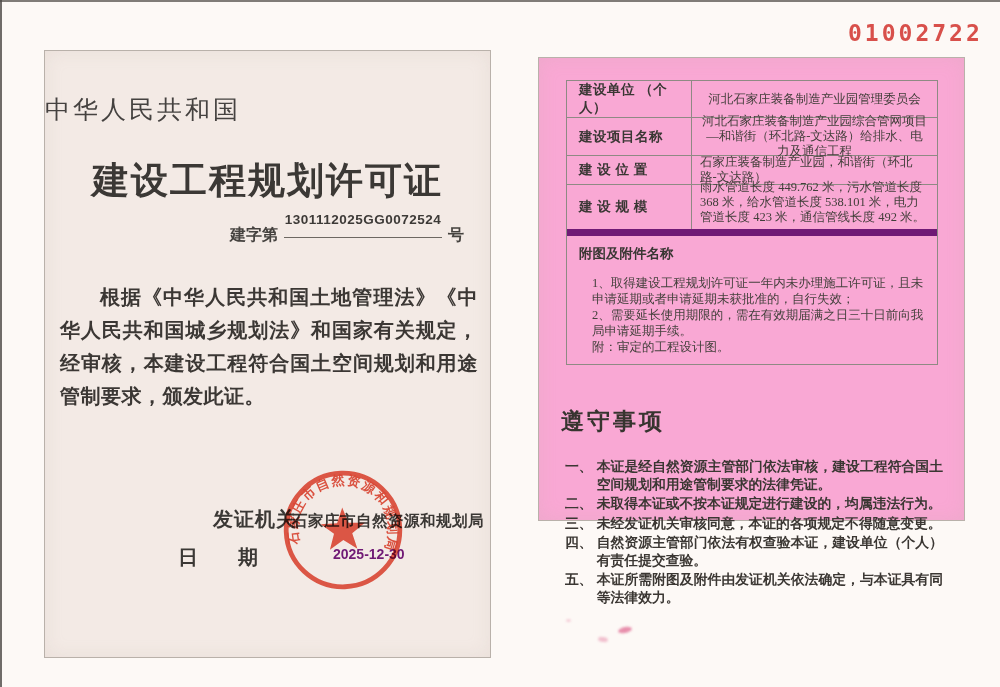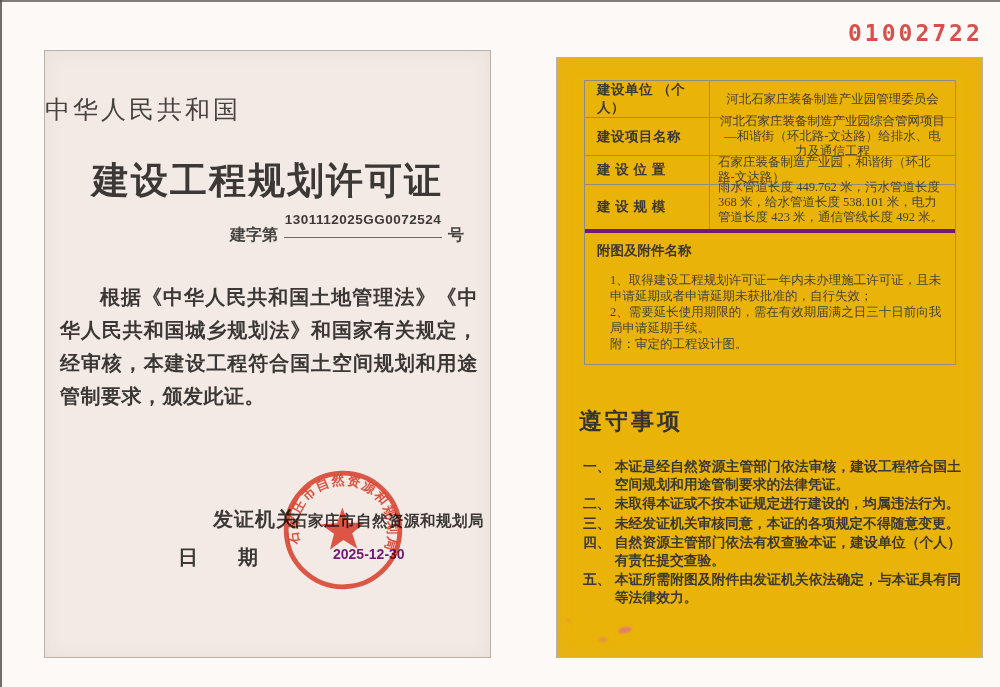--- a/index.html
+++ b/index.html
@@ -22,21 +22,21 @@
   }
 
   
   .page {
     position:absolute;
     background:#f3eae5;
     border:1px solid #b9b1aa;
     box-shadow:inset 0 0 18px rgba(190,170,160,.18);
   }
   .page-left  { left:44px;  top:50px; width:447px; height:608px; }
-  .page-right { left:538px; top:57px; width:427px; height:601px; background:#eab308;margin-left:18px; }
+  .page-right { left:538px; top:57px; width:427px; height:464px; background:#f9a8d4; }
 
   
   .country {
     margin-top:42px; 
     font-size:25px; letter-spacing:3px; font-weight:400; color:#454240;
   }
   .cert-title {
     margin-top:30px; text-align:center;
     font-size:37px; font-weight:bold; letter-spacing:2px; color:#3b3835;
     font-family:"Liberation Sans", sans-serif;
@@ -96,21 +96,21 @@
     font-size:13.5px; font-weight:bold; letter-spacing:.5px; color:#3a3734;
     font-family:"Liberation Sans", sans-serif;
   }
   .tvalue {
     flex:1; display:flex; align-items:center;
     font-size:12.5px; line-height:15px; color:#423e3a; padding:2px 8px;
   }
   .tvalue.center { justify-content:center; text-align:center; }
   .r1 { height:36px; } .r2 { height:38px; } .r3 { height:29px; } .r4 { height:45px; }
   .r4 .tvalue { margin-top:-7px; align-items:flex-start; }
-  .r5 { display:block; height:135px; border-top:4px solid #701a75; }
+  .r5 { display:block; height:135px; border-top:7px solid #701a75; }
   .attach-label {
     padding:9px 0 0 12px; font-size:13.5px; font-weight:bold; color:#3a3734;
     font-family:"Liberation Sans", sans-serif;
   }
   .attach-notes { padding:13px 10px 0 25px; font-size:12.5px; line-height:15.5px; color:#45413d; }
   .attach-notes p { margin-bottom:1px; }
 
   
   .comply-title {
     position:absolute; left:22px; top:348px;

